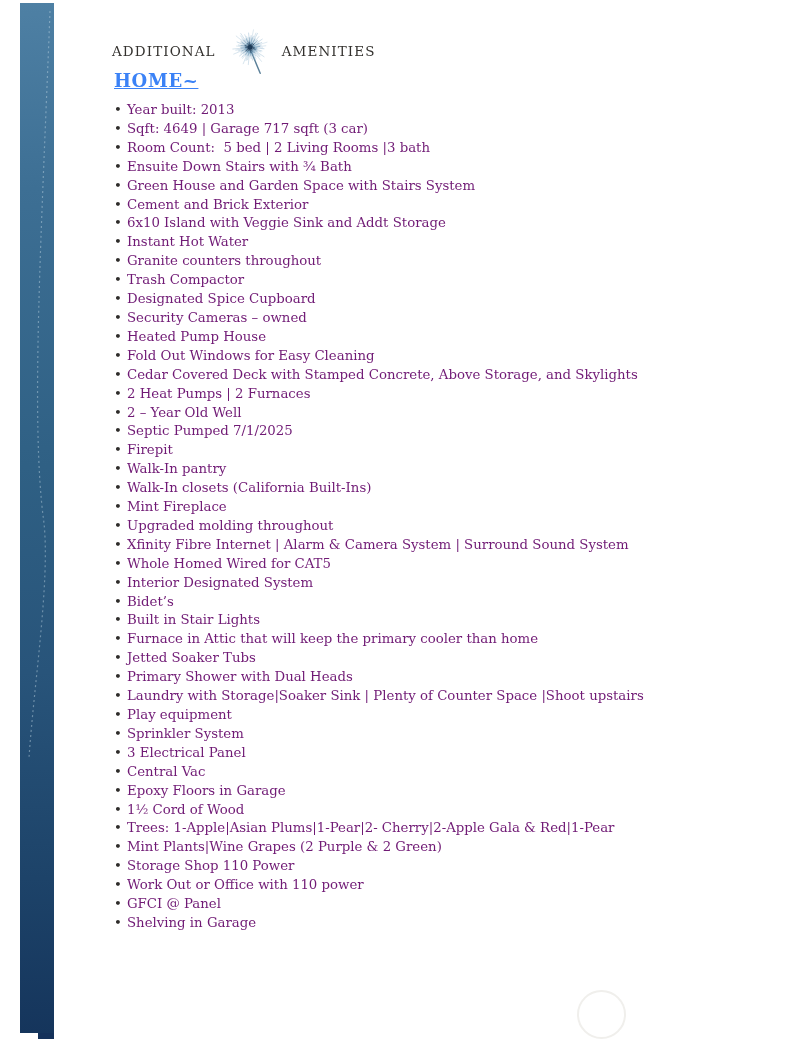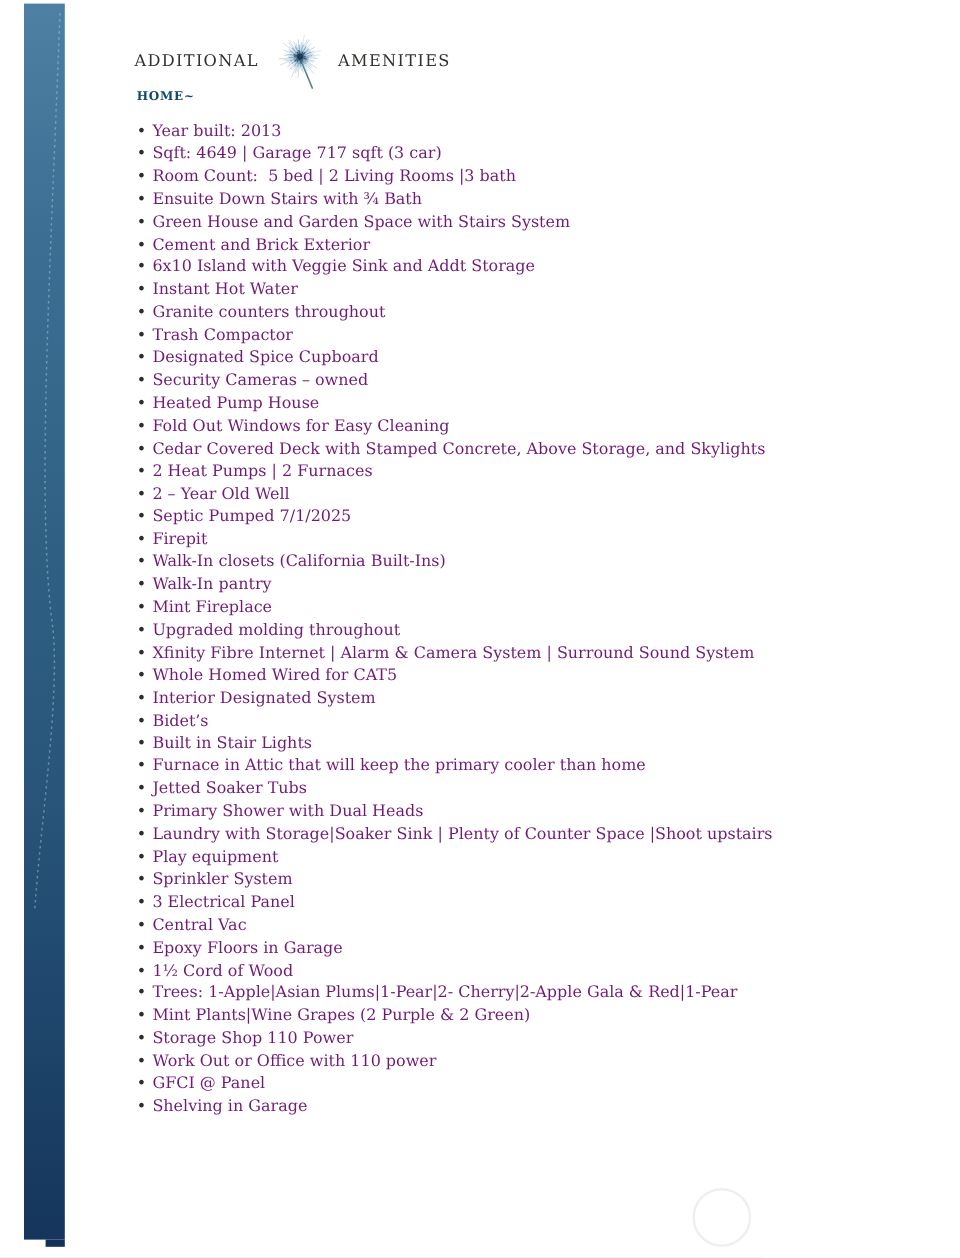--- a/index.html
+++ b/index.html
@@ -22,22 +22,22 @@
   }
   .band svg{position:absolute;left:0;top:0;width:34px;height:1030px;}
   
   .content{position:absolute;left:112px;top:38px;width:680px;}
   .title-row{display:flex;align-items:center;height:26px;}
   .title-word{
     font-size:13.5px;letter-spacing:1.1px;color:#33312e;
   }
   .flower{width:58px;height:52px;margin:-14px 3px -16px 5px;flex:0 0 auto;}
   .home-heading{
-    font-size:10px;font-weight:bold;letter-spacing:.6px;
-    margin:9px 0 0 2px;line-height:16px;color:#0c4a6e;
+    font-size:18px;font-weight:bold;letter-spacing:.6px;
+    margin:9px 0 0 2px;line-height:16px;color:#3b82f6;text-decoration:underline;
   }
   .amenities{
     list-style:none;margin:12px 0 0 2px;padding:0;
   }
   .amenities li{
     position:relative;padding-left:13px;
     font-size:13.3px;line-height:18.9px;
     white-space:pre;color:#701a75;
   }
   .amenities li::before{
@@ -208,22 +208,22 @@
         <li>Trash Compactor</li>
         <li>Designated Spice Cupboard</li>
         <li>Security Cameras – owned</li>
         <li>Heated Pump House</li>
         <li>Fold Out Windows for Easy Cleaning</li>
         <li>Cedar Covered Deck with Stamped Concrete, Above Storage, and Skylights</li>
         <li>2 Heat Pumps | 2 Furnaces</li>
         <li>2 – Year Old Well</li>
         <li>Septic Pumped 7/1/2025</li>
         <li>Firepit</li>
+        <li>Walk-In pantry</li>
         <li>Walk-In closets (California Built-Ins)</li>
-        <li>Walk-In pantry</li>
         <li>Mint Fireplace</li>
         <li>Upgraded molding throughout</li>
         <li>Xfinity Fibre Internet | Alarm &amp; Camera System | Surround Sound System</li>
         <li>Whole Homed Wired for CAT5</li>
         <li>Interior Designated System</li>
         <li>Bidet’s</li>
         <li>Built in Stair Lights</li>
         <li>Furnace in Attic that will keep the primary cooler than home</li>
         <li>Jetted Soaker Tubs</li>
         <li>Primary Shower with Dual Heads</li>

